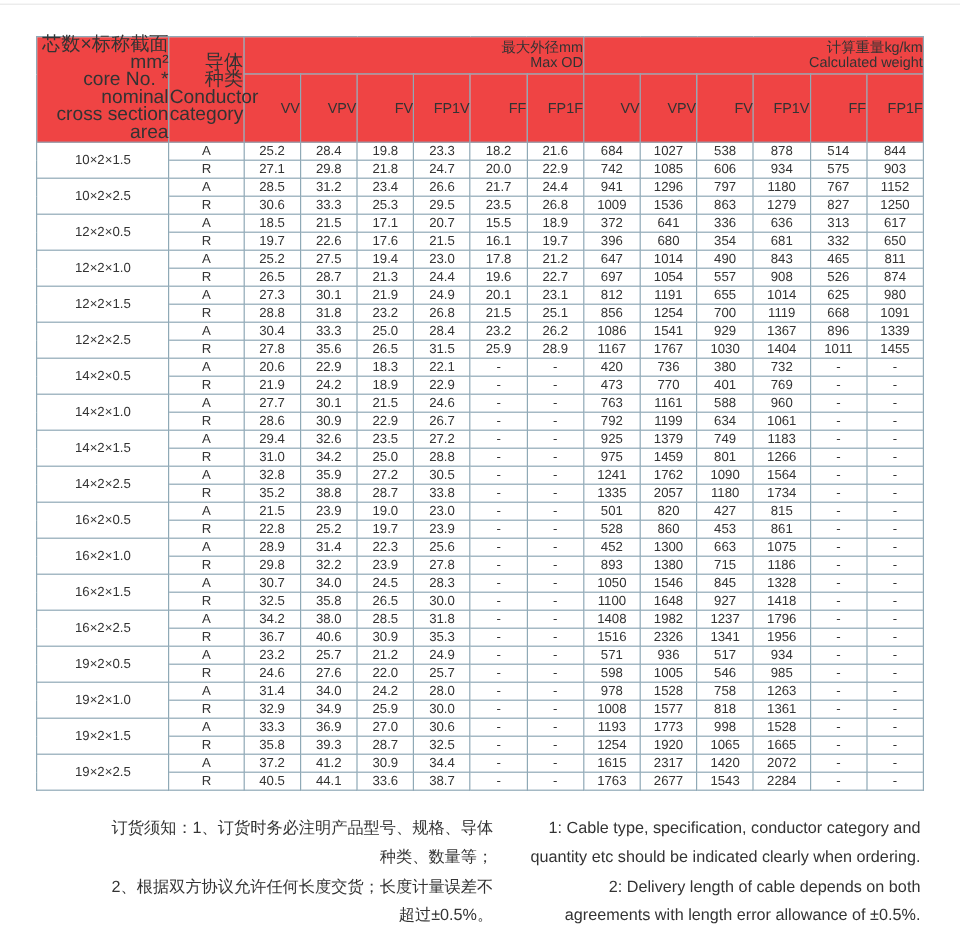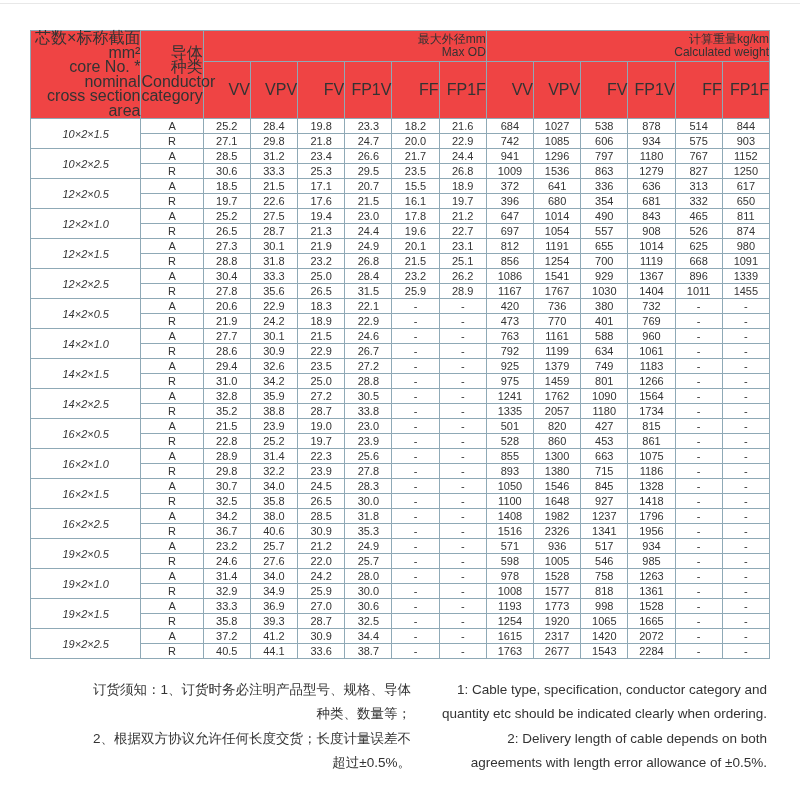--- a/index.html
+++ b/index.html
@@ -50,30 +50,30 @@
     line-height: 14.5px;
     white-space: pre-line;
   }
   th.group-head {
     font-size: 12px;
     line-height: 13px;
     white-space: pre-line;
     height: 28px;
   }
   th.sub-head {
-    font-size: 16px;
+    font-size: 12px;
     height: 52px;
   }
   .spec-table tbody td {
     font-size: 11px;
     height: 14px;
     line-height: 14px;
     background: #ffffff;
   }
-  td.spec-cell { font-size: 11px; font-style: italic; }
+  td.spec-cell { font-size: 11px; }
   td.cat-cell  { font-size: 11px; }
   .notes {
     position: absolute;
     left: 55px;
     top: 678px;
     width: 712px;
     display: flex;
     gap: 16px;
   }
   .note-cn {
@@ -487,21 +487,21 @@
           </tr>
           <tr>
             <td class="spec-cell" rowspan="2">16×2×1.0</td>
             <td class="cat-cell">A</td>
             <td>28.9</td>
             <td>31.4</td>
             <td>22.3</td>
             <td>25.6</td>
             <td>-</td>
             <td>-</td>
-            <td>855</td>
+            <td>452</td>
             <td>1300</td>
             <td>663</td>
             <td>1075</td>
             <td>-</td>
             <td>-</td>
           </tr>
           <tr>
             <td class="cat-cell">R</td>
             <td>29.8</td>
             <td>32.2</td>

